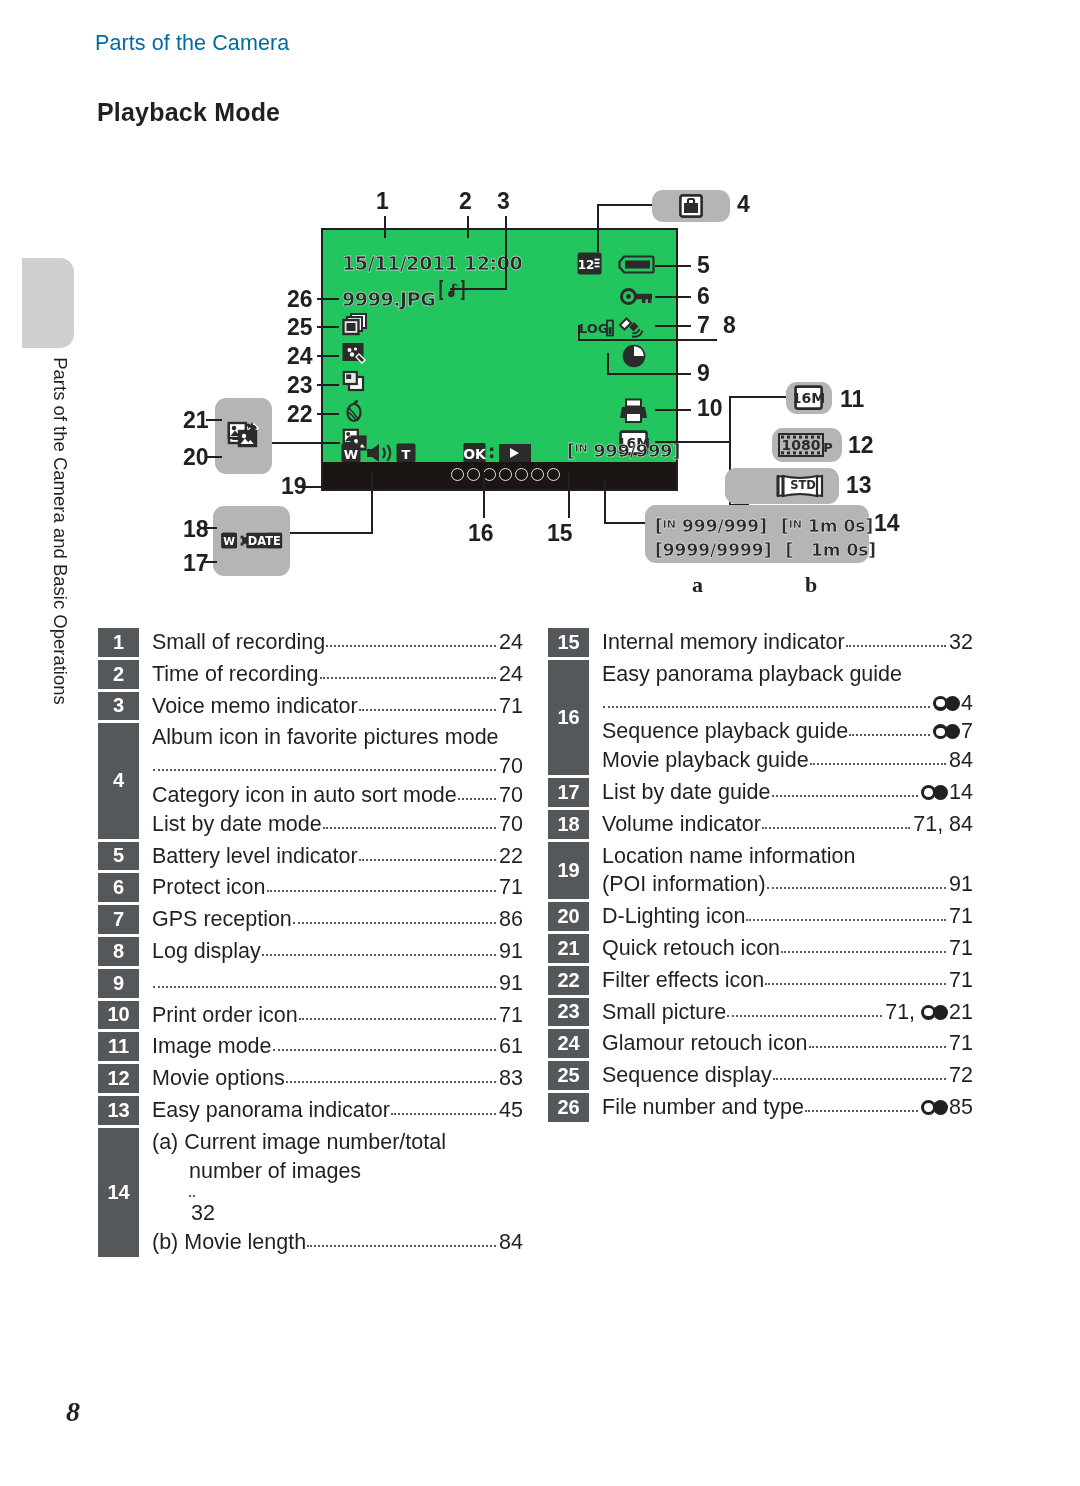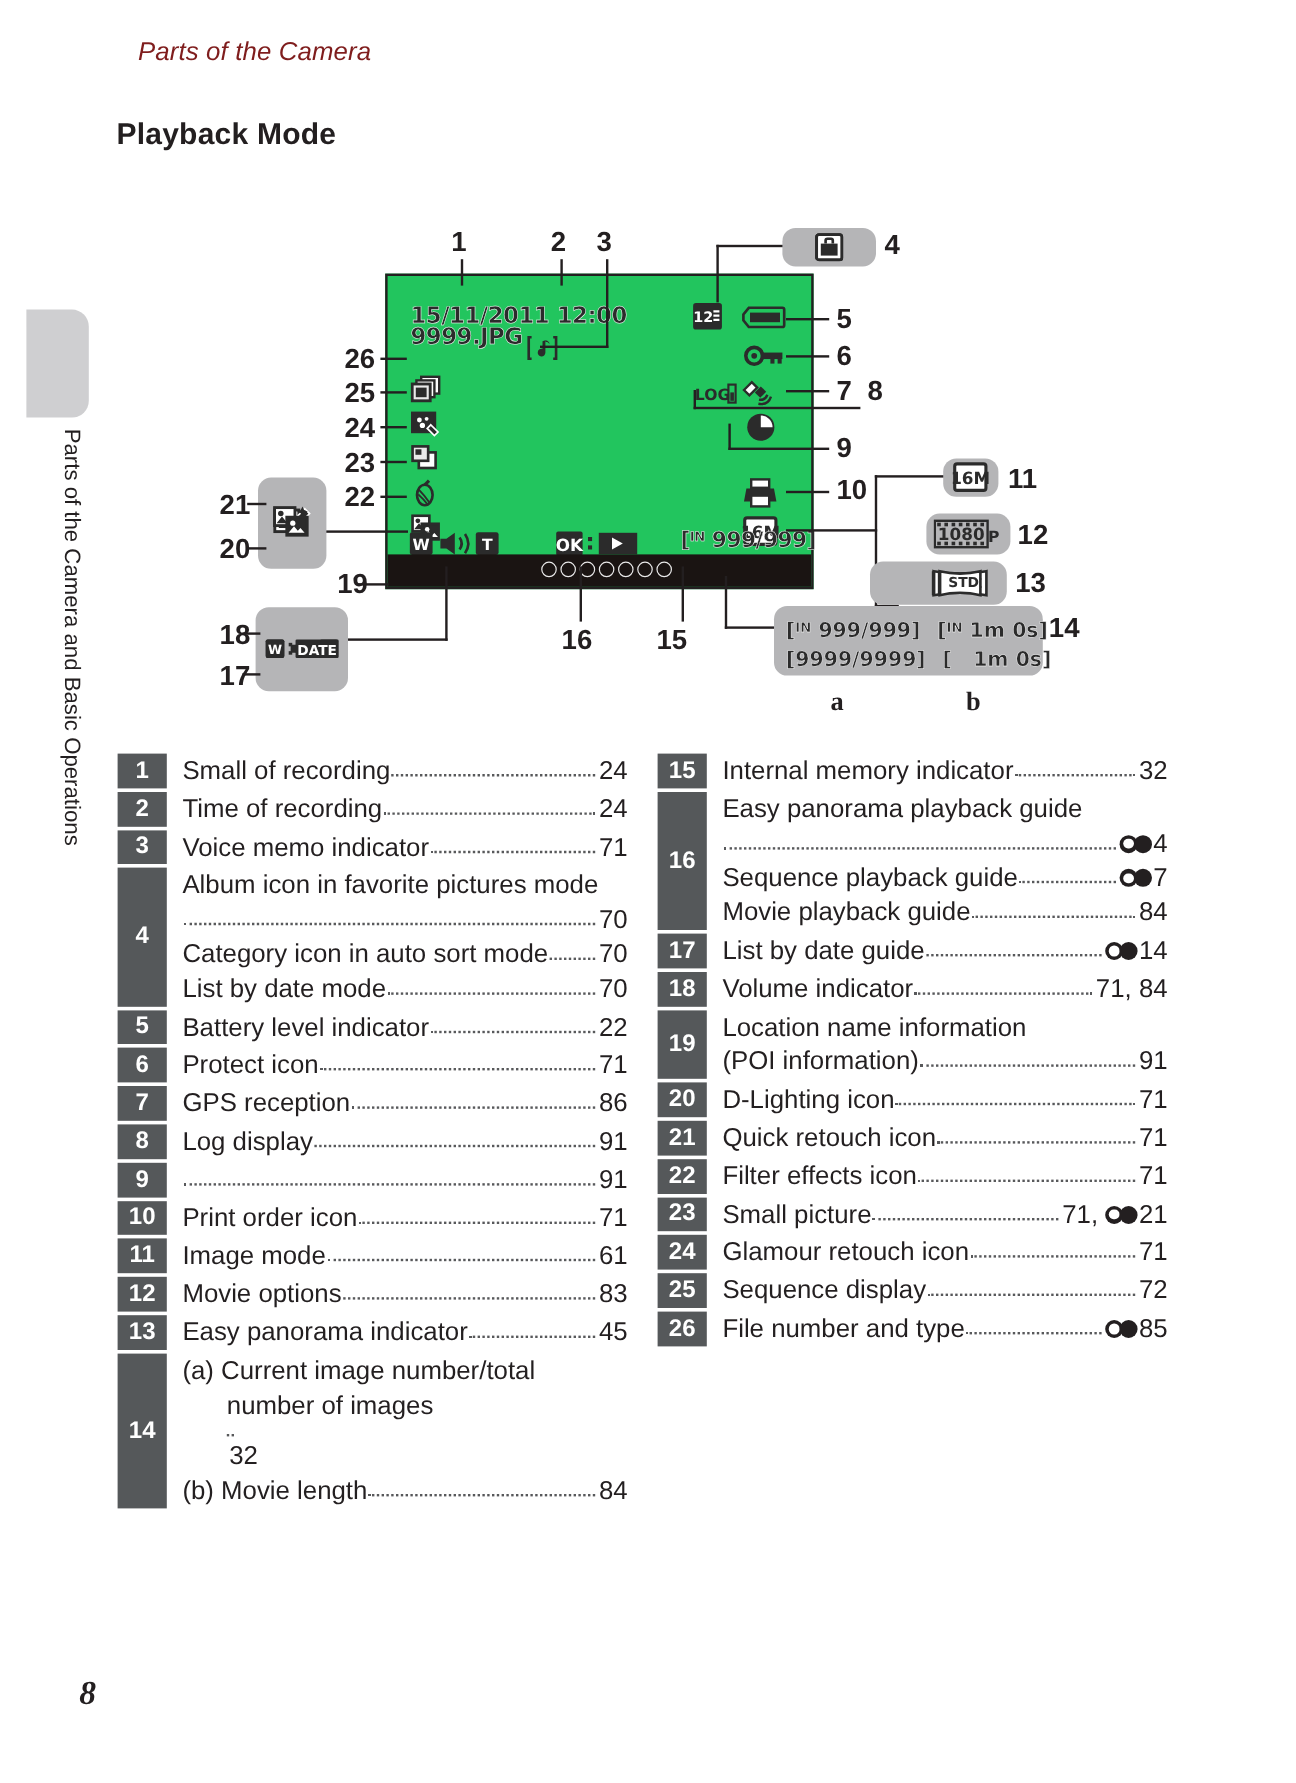--- a/index.html
+++ b/index.html
@@ -7,22 +7,22 @@
     width:1080px;height:1486px;
     background:#ffffff;
     font-family:"Liberation Sans", sans-serif;
     color:#231f20;
     position:relative;
     overflow:hidden;
   }
 
   
   #running-head{
-    position:absolute;left:115px;top:31px;
-    font-size:21.5px;letter-spacing:.1px;color:#7f1d1d;font-style:italic;
+    position:absolute;left:95px;top:31px;
+    font-size:21.5px;letter-spacing:.1px;color:#0369a1;
   }
   #page-title{
     position:absolute;left:97px;top:98px;
     font-size:25px;font-weight:bold;letter-spacing:.2px;
   }
 
   
   #side-tab{
     position:absolute;left:22px;top:258px;
     width:52px;height:90px;background:#cfcfd1;
@@ -71,21 +71,21 @@
   .lcd-txt{
     position:absolute;
     font-family:"DejaVu Sans", sans-serif;
     font-weight:bold;font-size:19px;
     color:#2b2b2b;
     -webkit-text-stroke:0.4px #fff;
     letter-spacing:-.4px;
     white-space:nowrap;
   }
   #lcd-datetime{left:19px;top:22px;}
-  #lcd-file{left:19px;top:40px;}
+  #lcd-file{left:19px;top:58px;}
 
   
   .ic{position:absolute;}
   .ic svg{display:block;}
 
   
   .ln{position:absolute;background:#231f20;}
   .lnh{height:2.4px;}
   .lnv{width:2.4px;}
 

